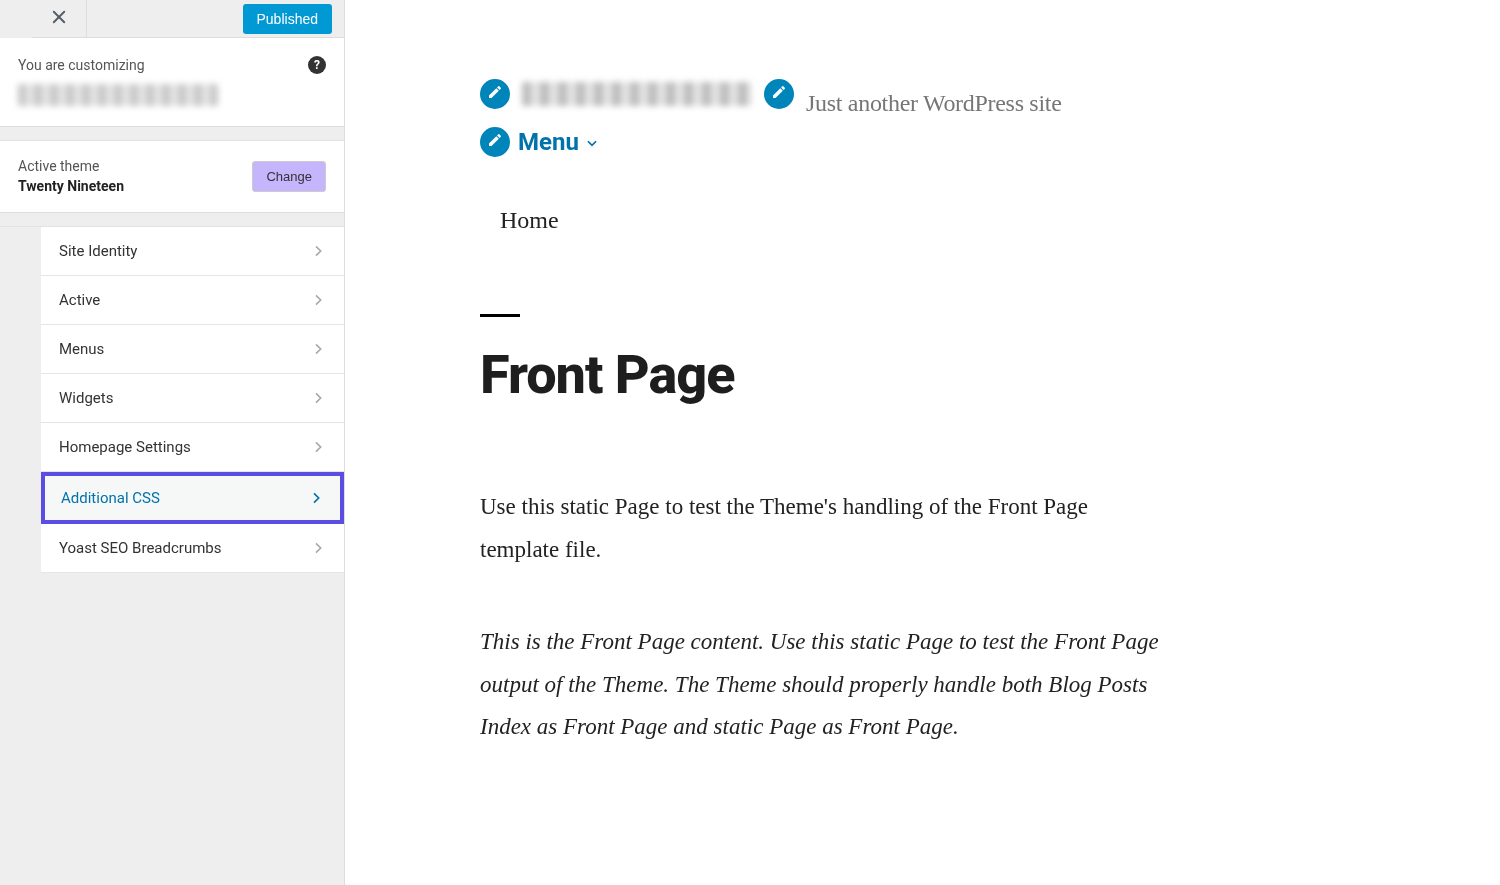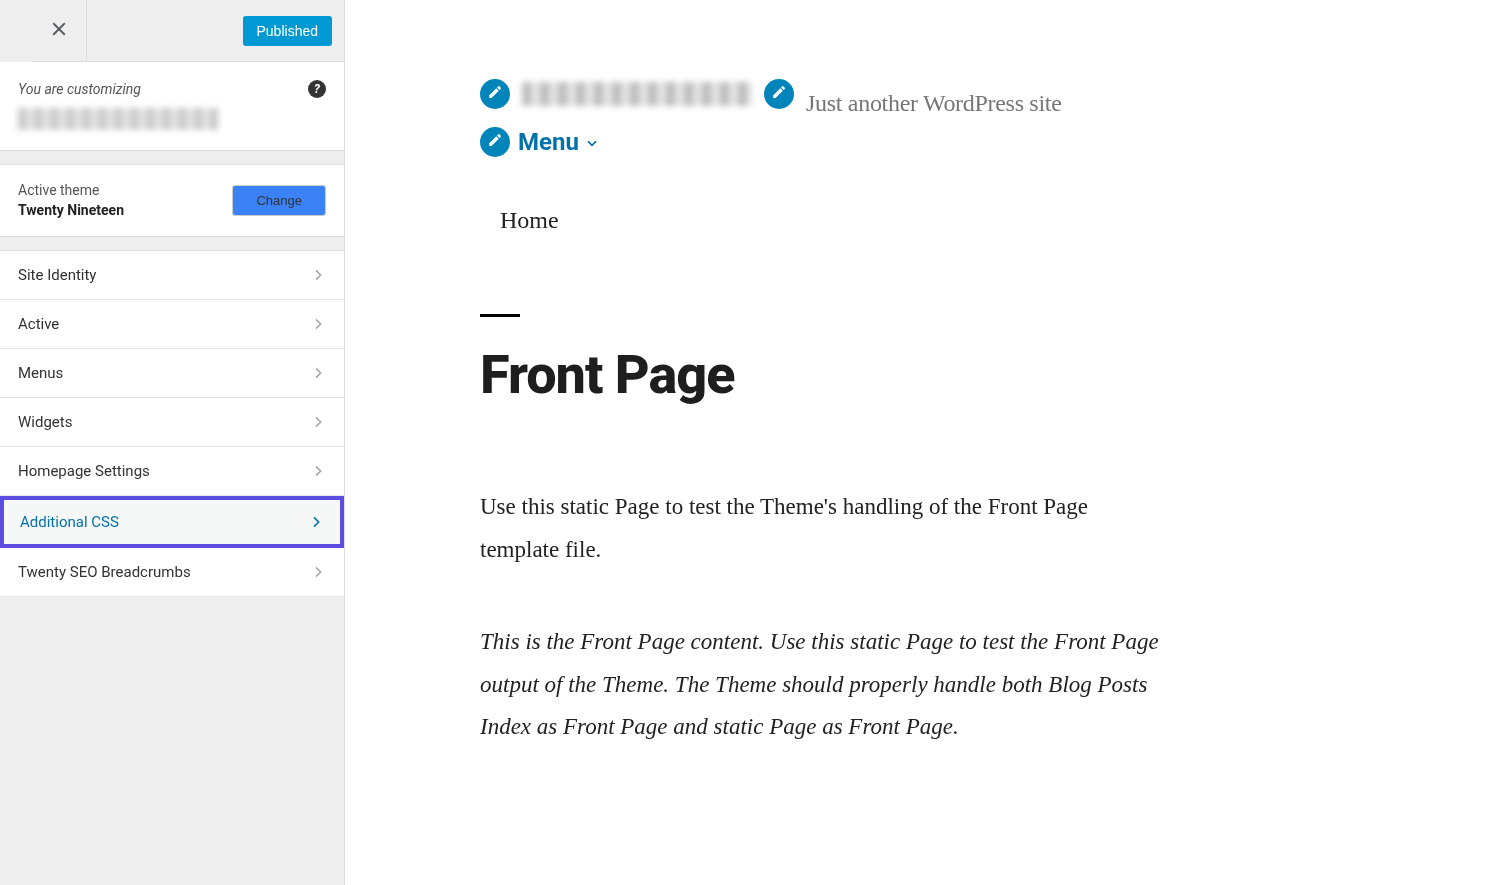--- a/index.html
+++ b/index.html
@@ -11,21 +11,21 @@
   }
   .app { display: flex; height: 100vh; }
   .sidebar {
     width: 345px;
     background: #eee;
     border-right: 1px solid #ddd;
     display: flex;
     flex-direction: column;
   }
   .sidebar-topbar {
-    height: 62px;
+    height: 38px;
     display: flex;
     align-items: center;
     justify-content: space-between;
     background: #eee;
     border-bottom: 1px solid #ddd;
     padding: 0 12px 0 0;
     margin-left: 32px;
   }
   .close-area {
     width: 55px;
@@ -51,21 +51,20 @@
     padding: 18px 18px 20px 18px;
     border-bottom: 1px solid #ddd;
     position: relative;
   }
   .customizing-text {
     font-size: 14px;
     color: #555;
     display: flex;
     align-items: center;
     justify-content: space-between;
-    font-style: italic;
   }
   .help-circle {
     width: 18px; height: 18px;
     border-radius: 50%;
     background: #333;
     color: #fff;
     font-size: 12px;
     font-weight: bold;
     display: flex; align-items: center; justify-content: center;
   }
@@ -86,29 +85,29 @@
     background: #fff;
     padding: 16px 18px;
     border-bottom: 1px solid #ddd;
     display: flex;
     align-items: center;
     justify-content: space-between;
   }
   .active-theme-text { font-size: 14px; line-height: 1.4; color: #555; }
   .active-theme-text strong { color: #222; }
   .change-btn {
-    background: #3b82f6;
+    background: #c4b5fd;
     border: 1px solid #ccc;
-    padding: 7px 23px;
+    padding: 7px 13px;
     border-radius: 3px;
     font-size: 13px;
     cursor: pointer;
     color: #333;
   }
-  .menu-list { background: #eee; }
+  .menu-list { background: #eee; margin-left: 41px; }
   .menu-item {
     background: #fff;
     border-bottom: 1px solid #e5e5e5;
     padding: 15px 18px;
     display: flex;
     align-items: center;
     justify-content: space-between;
     cursor: pointer;
     font-size: 15px;
     color: #333;
@@ -288,21 +287,21 @@
       </div>
       <div class="menu-item highlighted">
         <span>Additional CSS</span>
         <span class="chevron-right">
             <svg viewBox="0 0 24 24" fill="none" stroke="currentColor" stroke-width="2.5">
               <polyline points="9 5 16 12 9 19"></polyline>
             </svg>
           </span>
       </div>
       <div class="menu-item">
-        <span>Twenty SEO Breadcrumbs</span>
+        <span>Yoast SEO Breadcrumbs</span>
         <span class="chevron-right">
             <svg viewBox="0 0 24 24" fill="none" stroke="currentColor" stroke-width="2.5">
               <polyline points="9 5 16 12 9 19"></polyline>
             </svg>
           </span>
       </div>
     </div>
 
     <div class="sidebar-fill"></div>
   </div>

